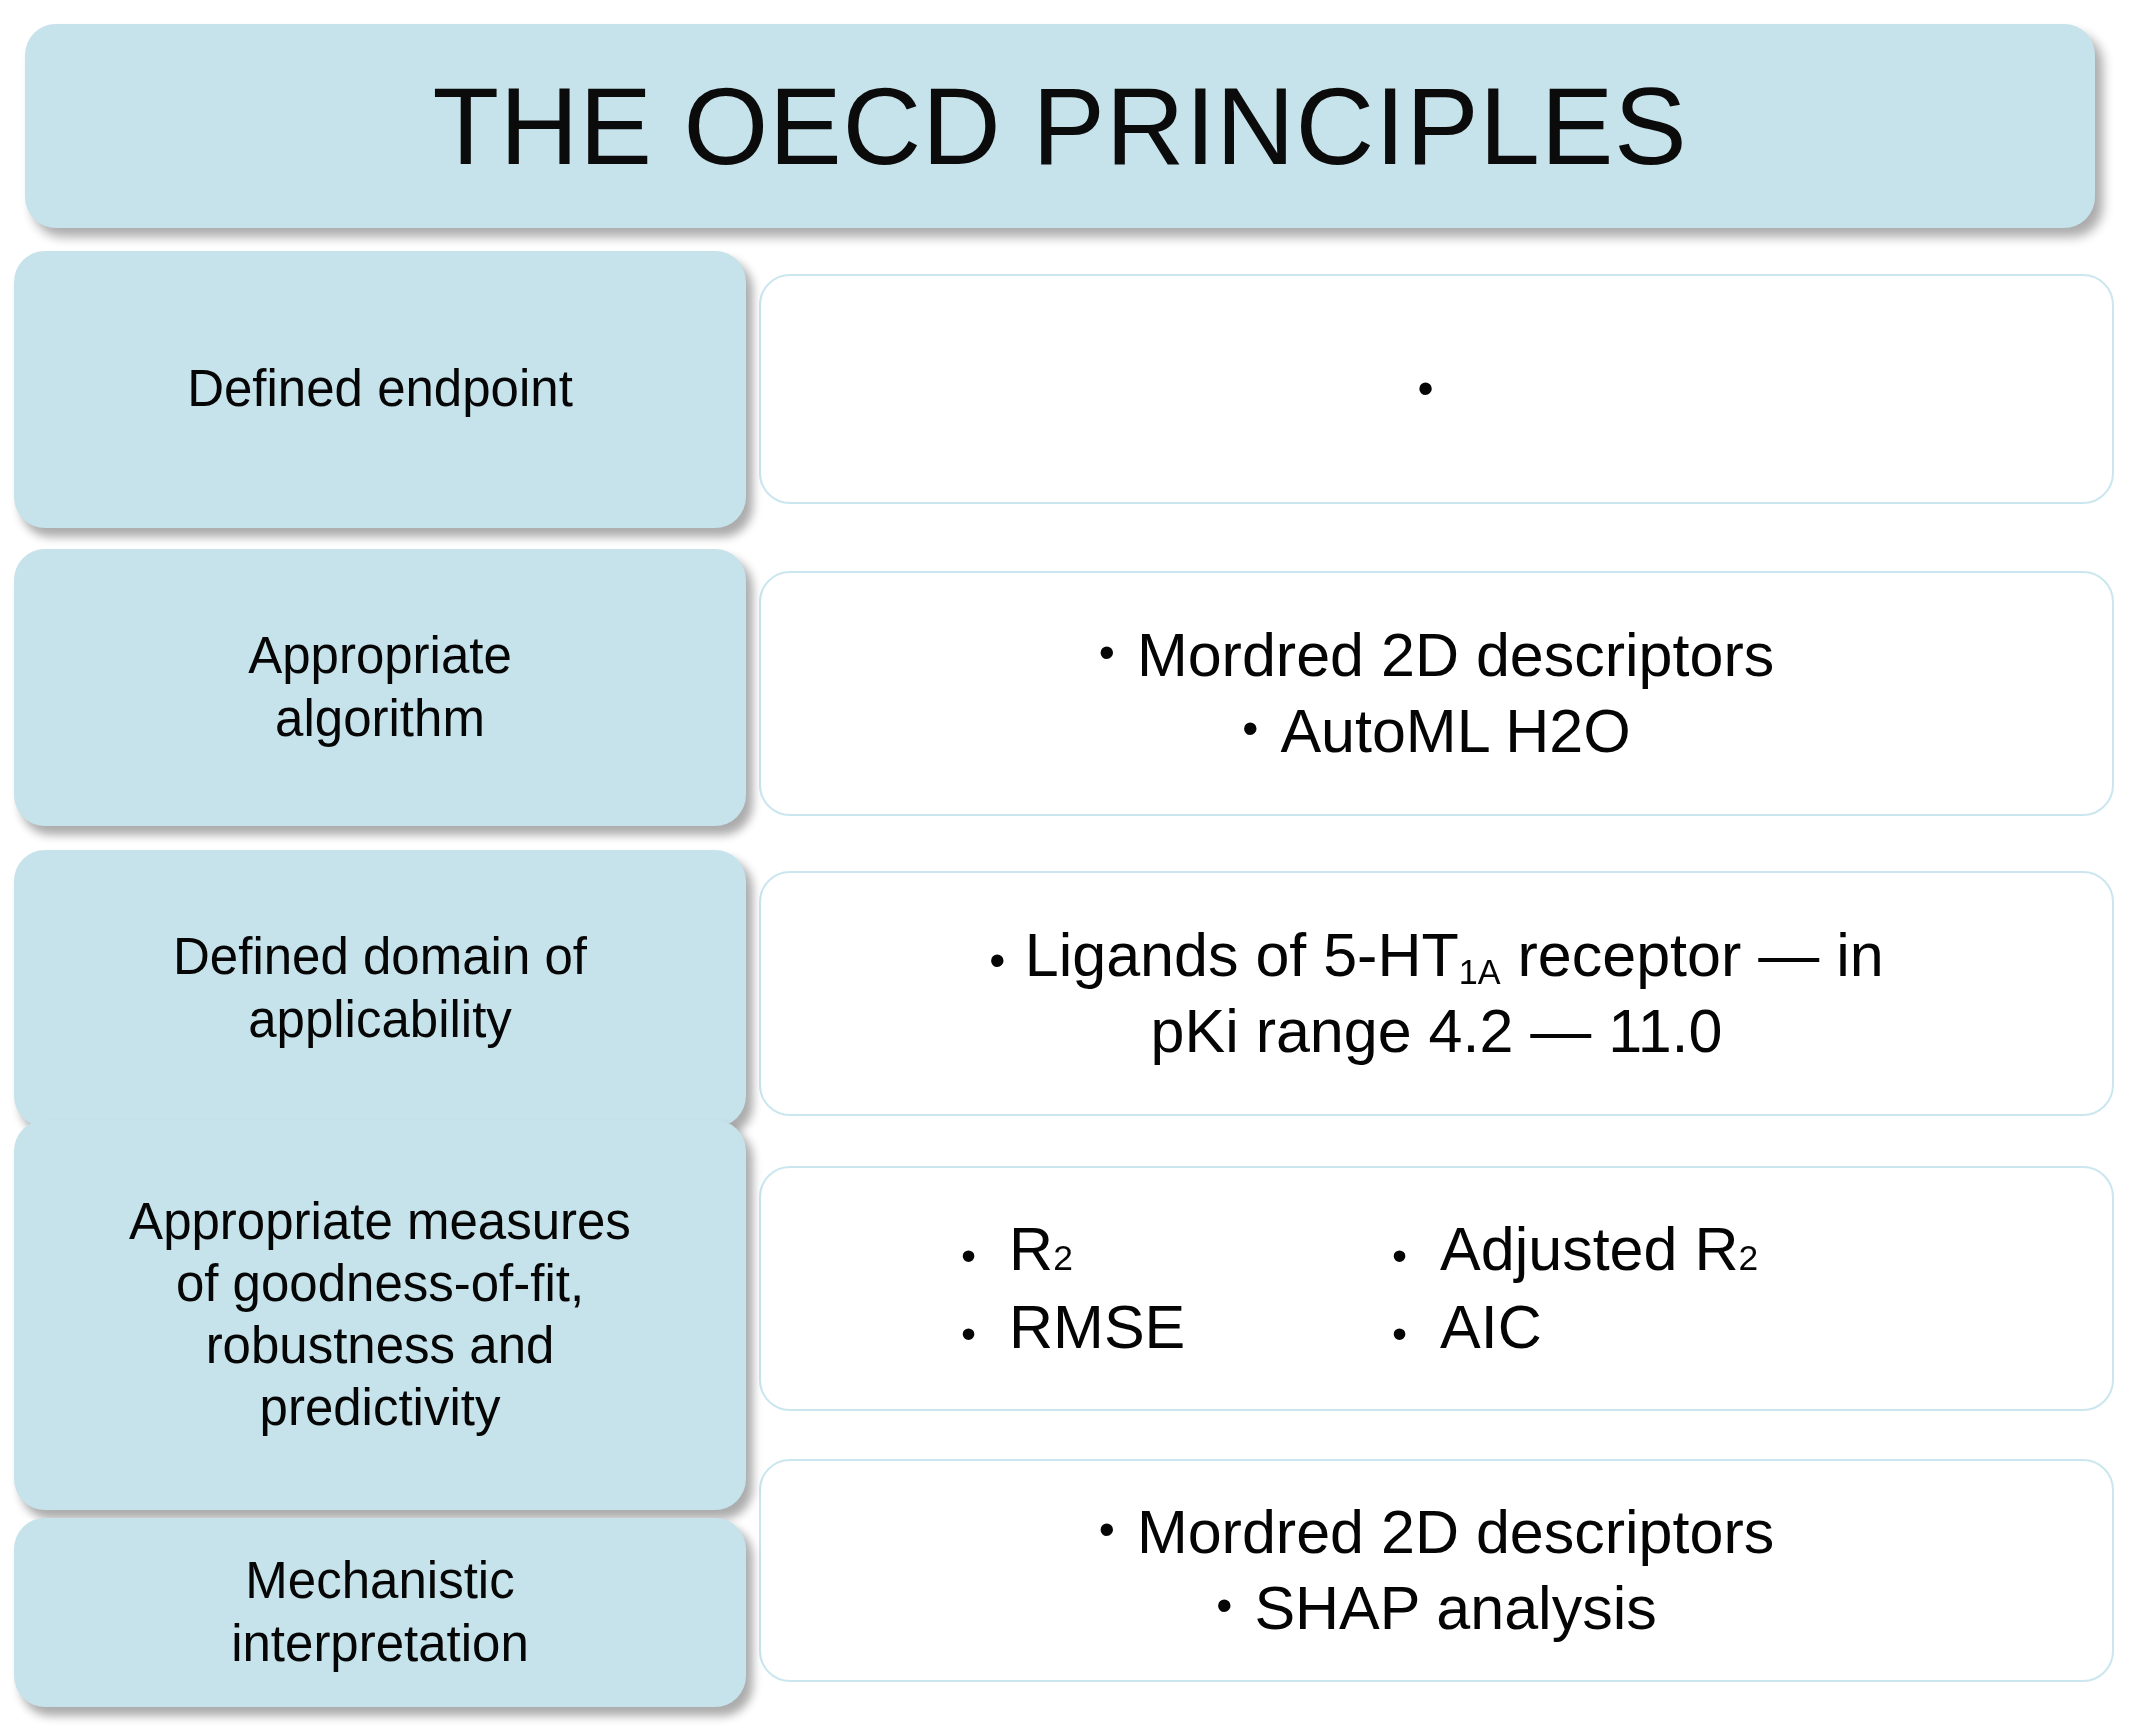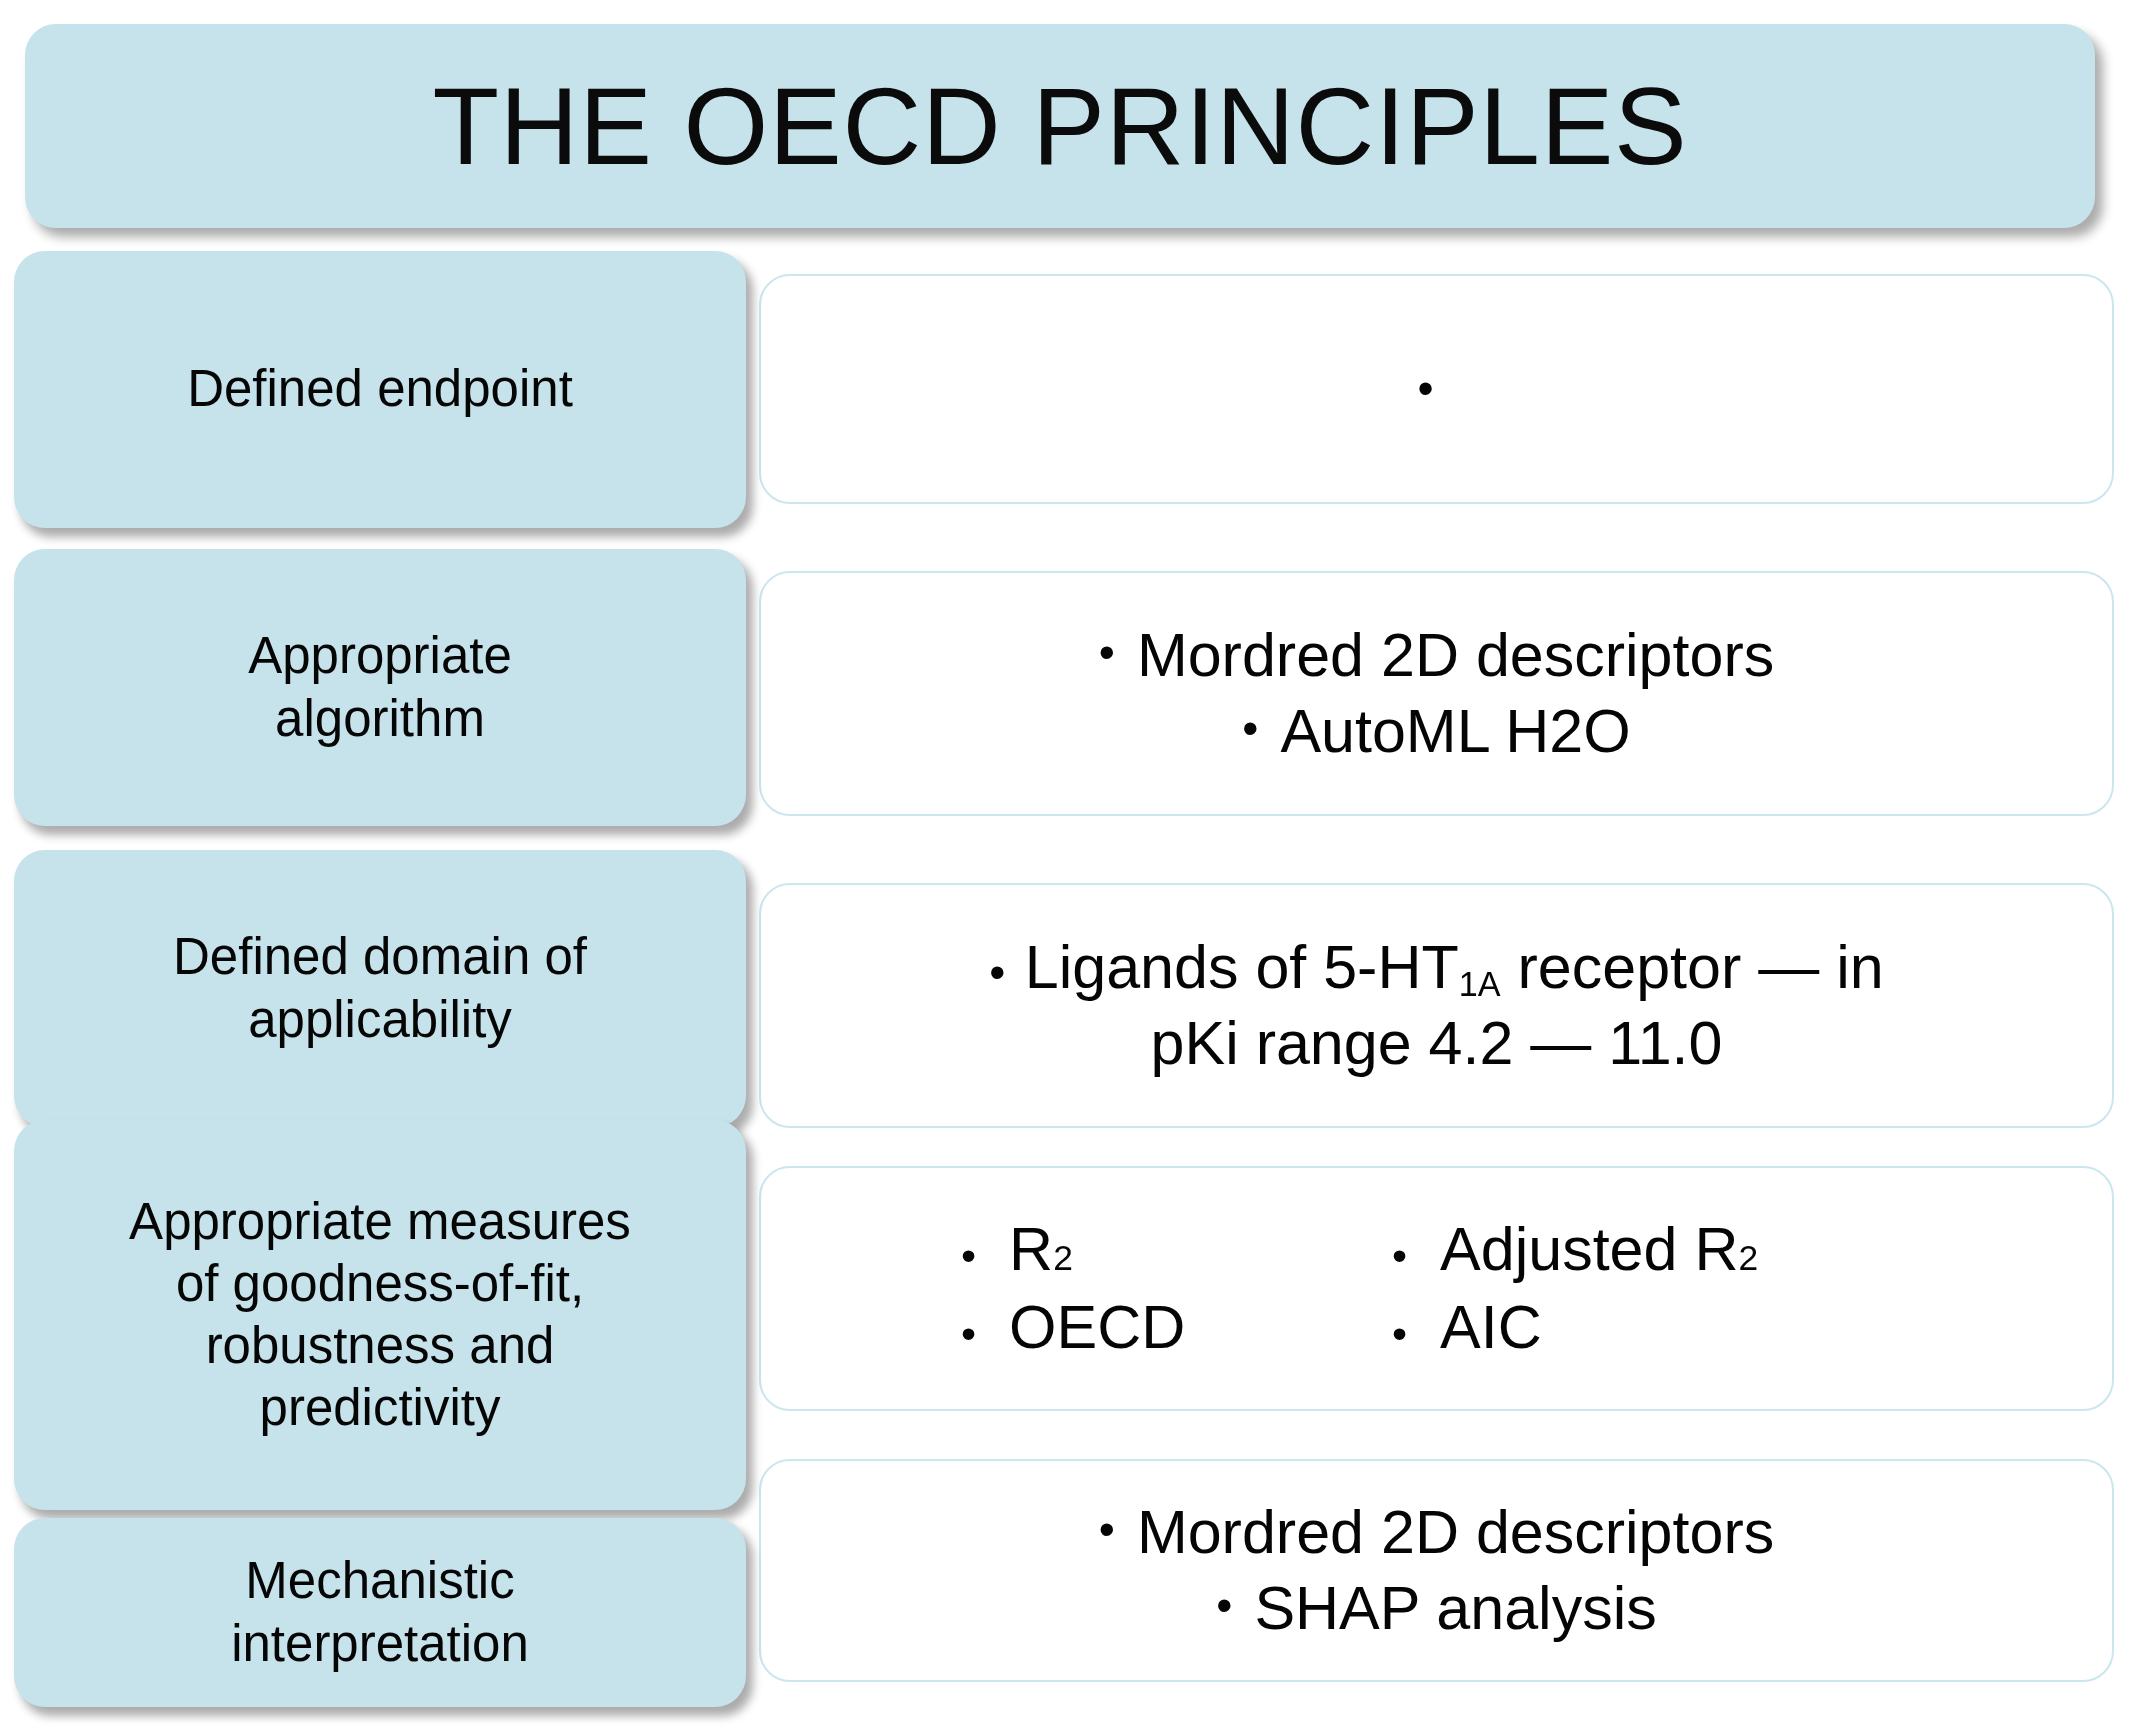--- a/index.html
+++ b/index.html
@@ -84,21 +84,21 @@
     border-radius: 31px;
     box-sizing: border-box;
     display: flex;
     flex-direction: column;
     align-items: center;
     justify-content: center;
     z-index: 1;
   }
   .card.c1 { top: 274px;  height: 230px; }
   .card.c2 { top: 571px;  height: 245px; }
-  .card.c3 { top: 871px; height: 245px; margin-top: 12px; }
+  .card.c3 { top: 871px; height: 245px; }
   .card.c4 { top: 1166px; height: 245px; }
   .card.c5 { top: 1459px; height: 223px; }
 
   .bullet-line {
     display: flex;
     align-items: flex-start;
     justify-content: center;
     font-size: 61px;
     line-height: 1.24;
     white-space: nowrap;
@@ -215,21 +215,21 @@
         <span>R</span>
           <sup>2</sup>
       </div>
       <div class="metric-cell">
         <span class="dot">•</span>
         <span>Adjusted R</span>
           <sup>2</sup>
       </div>
       <div class="metric-cell">
         <span class="dot">•</span>
-        <span>OECD</span>
+        <span>RMSE</span>
       </div>
       <div class="metric-cell">
         <span class="dot">•</span>
         <span>AIC</span>
       </div>
     </div>
   </div>
 
   <div class="pill r5">
     <div class="pill-text">

